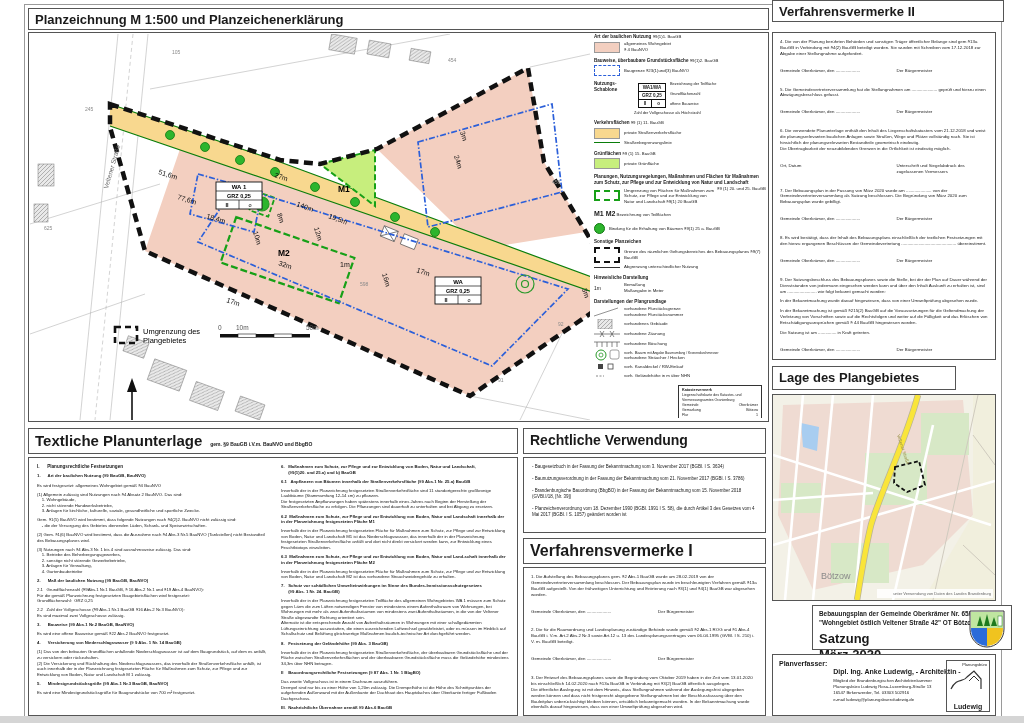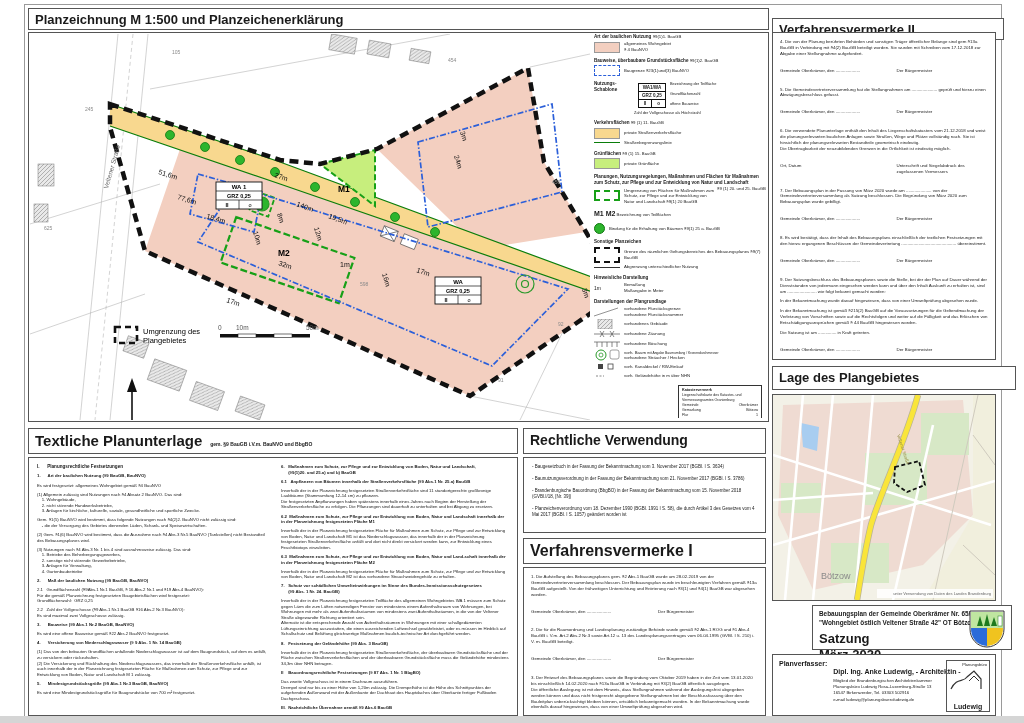--- a/index.html
+++ b/index.html
@@ -384,21 +384,21 @@
         <span>Flur</span>
         <span>1</span>
       </div>
     <div class="kvrow">
         <span>Datum</span>
         <span>21.12.2018</span>
       </div>
   </div>
 </div>
 
-<div class="phead" style="left:772px;top:18px;width:232px;height:22px;"><span>Verfahrensvermerke II</span></div>
+<div class="phead" style="left:772px;top:0;width:232px;height:22px;"><span>Verfahrensvermerke II</span></div>
 <div class="panel vbody t4" style="left:772px;top:32px;width:224px;height:328px;">
   <div>
       <div class="vpara p"><span class="vt">4. Die von der Planung berührten Behörden und sonstigen Träger öffentlicher Belange sind gem §13a BauGB in Verbindung mit §4(2) BauGB beteiligt worden. Sie wurden mit Schreiben vom 17.12.2018 zur Abgabe einer Stellungnahme aufgefordert.</span></div>
       <div class="vpara sig">
         <span class="vl">Gemeinde Oberkrämer, den ....................</span>
         <span class="vr">Der Bürgermeister</span>
       </div>
       <div class="vpara p"><span class="vt">5. Die Gemeindevertreterversammlung hat die Stellungnahmen am ..................... geprüft und hierzu einen Abwägungsbeschluss gefasst.</span></div>
       <div class="vpara sig">
         <span class="vl">Gemeinde Oberkrämer, den ....................</span>
@@ -424,21 +424,21 @@
       <div class="vpara p"><span class="vt">In der Bekanntmachung wurde darauf hingewiesen, dass von einer Umweltprüfung abgesehen wurde.</span></div>
       <div class="vpara p"><span class="vt">In der Bekanntmachung ist gemäß §215(2) BauGB auf die Voraussetzungen für die Geltendmachung der Verletzung von Vorschriften sowie auf die Rechtsfolgen und weiter auf die Fälligkeit und das Erlöschen von Entschädigungsansprüchen gemäß § 44 BauGB hingewiesen worden.</span></div>
       <div class="vpara p"><span class="vt">Die Satzung ist am ............... in Kraft getreten.</span></div>
       <div class="vpara sig">
         <span class="vl">Gemeinde Oberkrämer, den ....................</span>
         <span class="vr">Der Bürgermeister</span>
       </div>
     </div>
 </div>
 
-<div class="phead" style="left:772px;top:366px;width:244px;height:24px;"><span>Lage des Plangebietes</span></div>
+<div class="phead" style="left:772px;top:366px;width:184px;height:24px;"><span>Lage des Plangebietes</span></div>
 <div class="panel" style="left:772px;top:394px;width:224px;height:207px;overflow:hidden;">
 <svg width="222" height="205" viewBox="0 0 222 205">
   <rect width="222" height="205" fill="#f3f1e7"></rect>
   <polygon points="10,10 190,5 200,120 150,170 40,195 5,120" fill="#efdbd2"></polygon>
   <g fill="#d7e8c6">
     <rect x="148" y="18" width="48" height="42"></rect>
     <rect x="92" y="58" width="62" height="52"></rect>
     <rect x="58" y="148" width="58" height="40"></rect>
     <rect x="8" y="88" width="40" height="30"></rect>
   </g>

